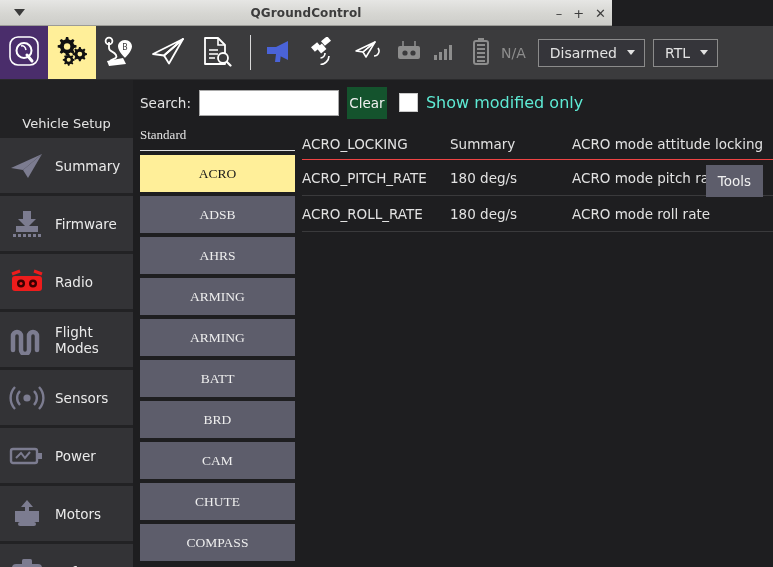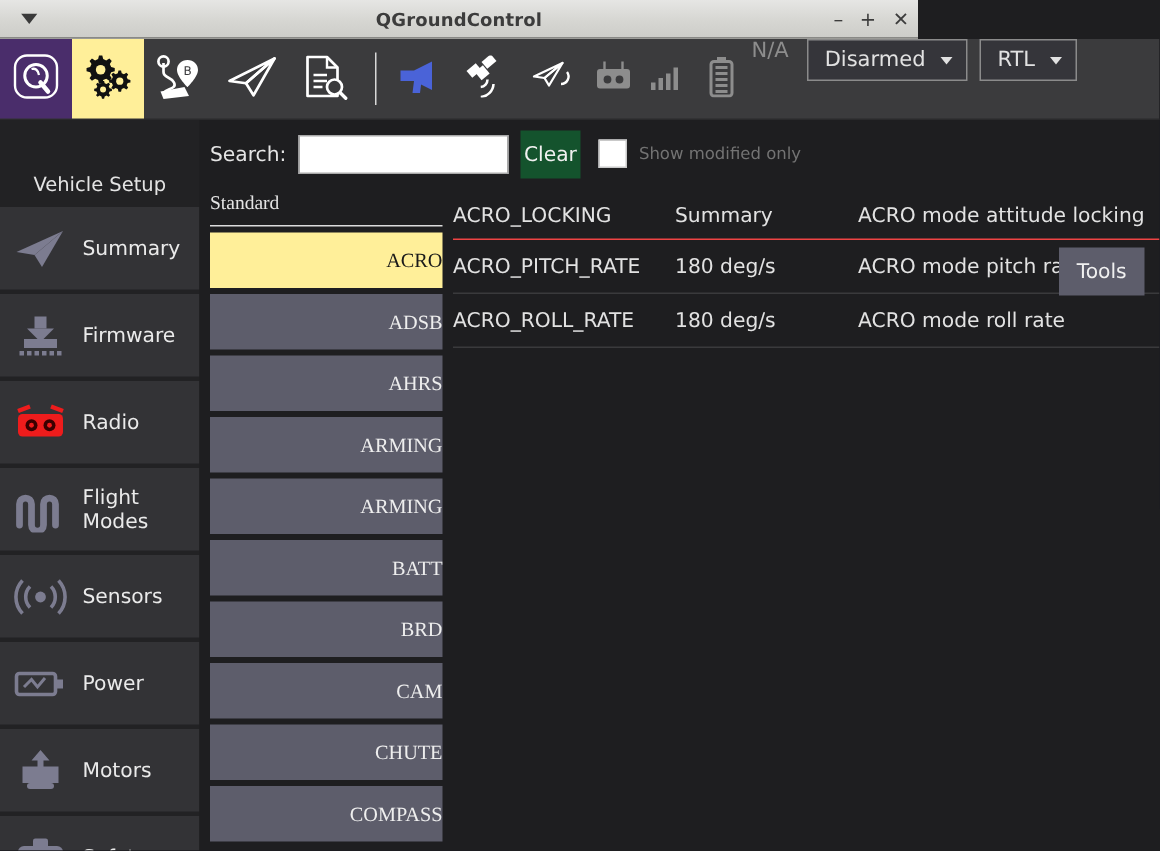--- a/index.html
+++ b/index.html
@@ -45,21 +45,21 @@
   .tool-btn {
     width: 48px; display: flex; align-items: center; justify-content: center;
     flex: none;
   }
   .tool-btn.qgc  { background: #4a2d6b; }
   .tool-btn.gear { background: #ffef99; }
   .tool-sep {
     width: 1px; background: #d8d8d8; margin: 9px 6px 9px 10px; flex: none;
   }
   .status-grp {
-    display: flex; gap: 0px; padding-left: 2px;
+    display: flex; align-items: center; gap: 0px; padding-left: 2px;
   }
   .st-icon { width: 44px; display: flex; align-items: center; justify-content: center; }
   .st-icon.small { width: 36px; }
   .battery-txt {
     color: #8d8d8d; font-size: 14px; margin-left: 2px; margin-right: 12px;
   }
   .combo {
     border: 1px solid #8b8b8b;
     background: #35353a;
     color: #e2e2e2;
@@ -133,21 +133,21 @@
     width: 40px; height: 32px;
     background: #14532d; color: #f0f0f0;
     font-size: 13.5px;
     display: flex; align-items: center; justify-content: center;
     margin-left: 8px;
   }
   .chk-wrap { display: flex; align-items: center; margin-left: 12px; gap: 8px; }
   .chk {
     width: 19px; height: 19px; background: #ffffff; border: 1px solid #c9c9c9;
   }
-  .chk-label { color: #737373; font-size: 11px; }
+  .chk-label { color: #5eead4; font-size: 16px; }
   .tools-btn {
     position: absolute; right: 10px; top: 85px;
     width: 57px; height: 32px;
     background: #5d5d6b; color: #f0f0f0; font-size: 13.5px;
     display: flex; align-items: center; justify-content: center;
   }
 
   
   .content {
     display: flex; flex: 1; padding-left: 7px;
@@ -155,21 +155,21 @@
   .group-col { width: 155px; flex: none; font-family: Liberation Serif, serif; }
   .group-header {
     color: #e4e4e4; font-size: 13px;
     padding: 2px 0 7px 0;
     border-bottom: 1px solid #dcdcdc;
   }
   .group-item {
     height: 37px; margin-top: 4px;
     background: #5d5d6b; color: #eeeeee;
     font-size: 13.5px;
-    display: flex; align-items: center; justify-content: flex-end;
+    display: flex; align-items: center; justify-content: center;
   }
   .group-item.sel { background: #ffef99; color: #1a1a1a; }
 
   .param-col { flex: 1; padding-left: 7px; }
   .param-row {
     height: 36px;
     display: flex; align-items: center;
     border-bottom: 1px solid #3a3a3c;
     color: #e2e2e2; font-size: 13.5px;
   }

